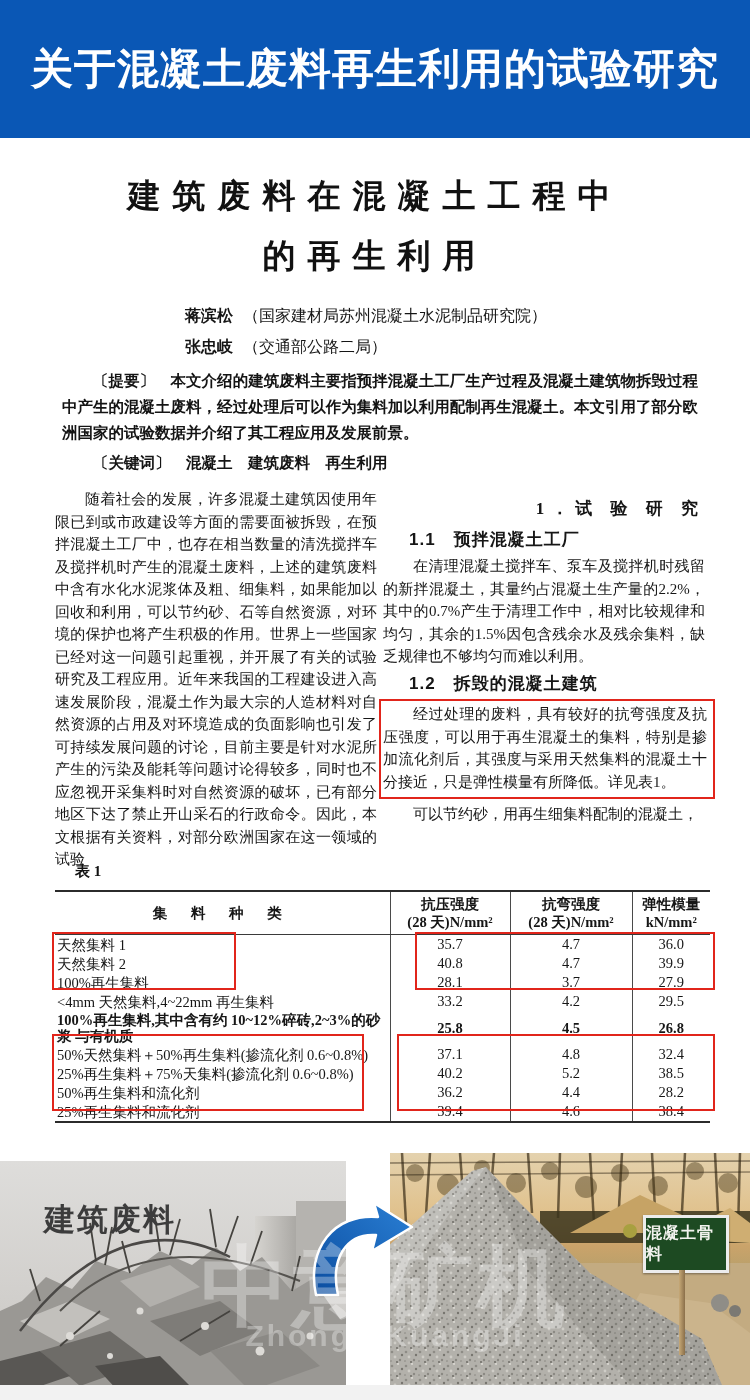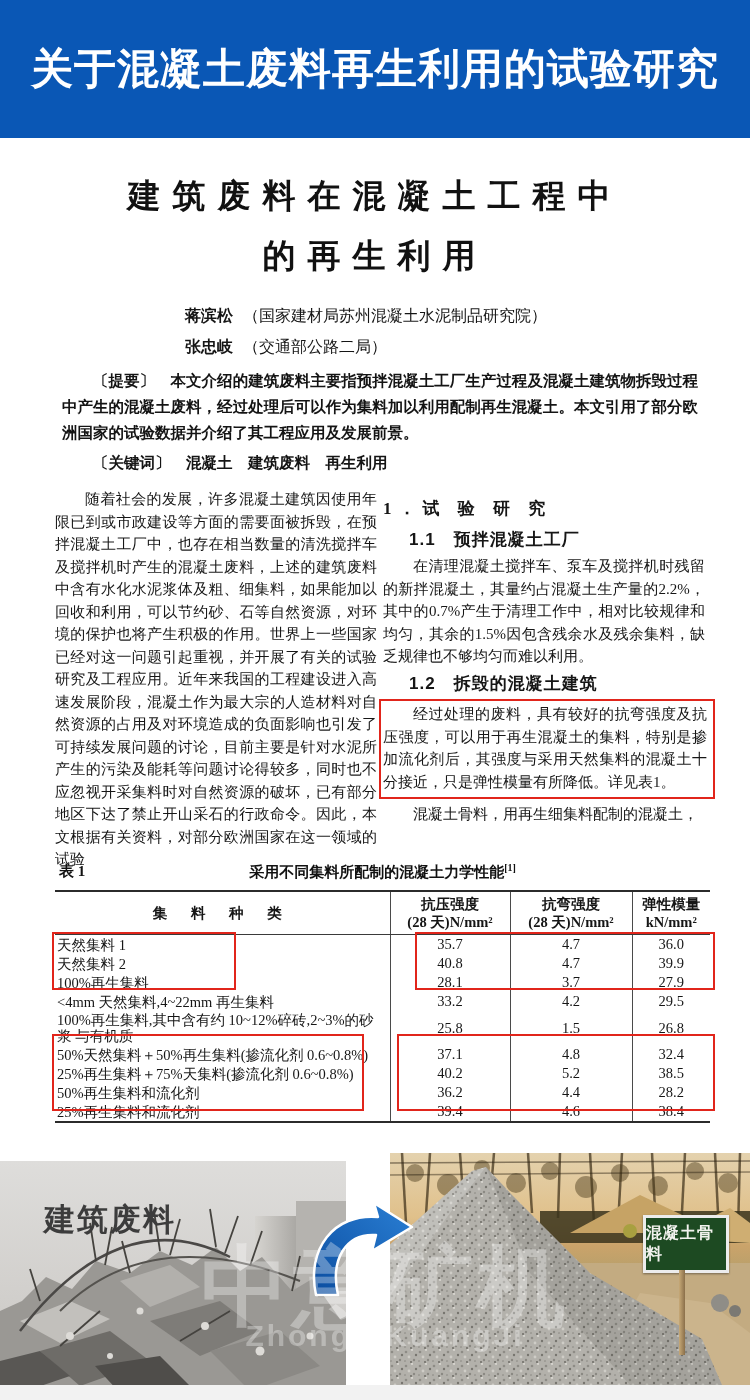--- a/index.html
+++ b/index.html
@@ -21,37 +21,37 @@
   .abstract{position:absolute;left:62px;top:230px;width:636px;
           font-family:"Liberation Sans","DejaVu Sans",sans-serif;font-weight:700;
           font-size:15.5px;line-height:26px;text-align:justify;color:#141414;}
   .abstract p{margin:0;text-indent:2em;}
   .keywords{margin-top:4px;text-indent:2em;}
   
   .columns{position:absolute;left:55px;top:350px;width:655px;height:366px;display:flex;gap:6px;}
   .col{width:322px;font-size:15px;line-height:22.5px;text-align:justify;color:#161616;}
   .col p{margin:0;}
   .indent{text-indent:2em;}
-  .sec-head{ text-align:left;font-size:17px;font-weight:600;letter-spacing:7px;margin:10px 0 8px 0;}
+  .sec-head{ text-align:right;font-size:17px;font-weight:600;letter-spacing:7px;margin:10px 0 8px 0;}
   .sub-head{font-family:"Liberation Sans","DejaVu Sans",sans-serif;font-weight:700;
           font-size:17px;margin:5px 0 4px 0;padding-left:26px;letter-spacing:1px;}
   .red-box{border:2.5px solid #e1251b;padding:2px 6px 4px 2px;margin:2px -10px 4px -4px;text-indent:2em;}
   
   .table-wrap{position:absolute;left:55px;top:724px;width:655px;}
   .tbl-caption{position:relative;height:28px;font-size:15px;font-weight:700;color:#111;}
-  .tbl-caption .cap-label{position:absolute;left:4px;top:0;}
+  .tbl-caption .cap-label{position:absolute;left:20px;top:0;}
   .tbl-caption .cap-title{position:absolute;left:0;width:100%;text-align:center;top:0;}
   table.data{width:655px;border-collapse:collapse;table-layout:fixed;font-size:14.5px;color:#161616;
           border-top:2.5px solid #2b2b2b;border-bottom:2px solid #2b2b2b;}
   table.data th{font-weight:700;line-height:18px;padding:3px 0;border-bottom:1.5px solid #3a3a3a;vertical-align:middle;}
   th.cat{letter-spacing:10px;}
   .vline{border-left:1px solid #4a4a4a;}
   td.lbl{text-align:left;line-height:16px;padding:0 2px 0 2px;}
   td.num{text-align:center;}
-  tr.s{height:17px;} tr.d{height:34px;}
+  tr.s{height:17px;} tr.d{height:34px;font-weight:bold;}
   .ovr{position:absolute;border:2px solid #e1251b;pointer-events:none;}
   .ovrA{left:-3px;top:70px;width:180px;height:54px;}
   .ovrB{left:360px;top:70px;width:296px;height:54px;}
   .ovrC{left:-3px;top:172px;width:308px;height:73px;}
   .ovrD{left:342px;top:172px;width:314px;height:73px;}
   
   .photos{position:absolute;left:0;top:1153px;width:750px;height:232px;}
   .photo-left{position:absolute;left:0;top:8px;width:346px;height:232px;overflow:hidden;
           background:linear-gradient(180deg,#dedddb 0%,#d2d0cd 55%,#c6c4c1 100%);}
   .photo-right{position:absolute;left:390px;top:0;width:360px;height:232px;overflow:hidden;
@@ -99,28 +99,27 @@
     <div class="columns">
       <div class="col">
         <p class="indent">随着社会的发展，许多混凝土建筑因使用年限已到或市政建设等方面的需要面被拆毁，在预拌混凝土工厂中，也存在相当数量的清洗搅拌车及搅拌机时产生的混凝土废料，上述的建筑废料中含有水化水泥浆体及粗、细集料，如果能加以回收和利用，可以节约砂、石等自然资源，对环境的保护也将产生积极的作用。世界上一些国家已经对这一问题引起重视，并开展了有关的试验研究及工程应用。近年来我国的工程建设进入高速发展阶段，混凝土作为最大宗的人造材料对自然资源的占用及对环境造成的负面影响也引发了可持续发展问题的讨论，目前主要是针对水泥所产生的污染及能耗等问题讨论得较多，同时也不应忽视开采集料时对自然资源的破坏，已有部分地区下达了禁止开山采石的行政命令。因此，本文根据有关资料，对部分欧洲国家在这一领域的试验</p>
       </div>
       <div class="col">
         <div class="sec-head">1．试 验 研 究</div>
         <div class="sub-head">1.1　预拌混凝土工厂</div>
         <p class="indent">在清理混凝土搅拌车、泵车及搅拌机时残留的新拌混凝土，其量约占混凝土生产量的2.2%，其中的0.7%产生于清理工作中，相对比较规律和均匀，其余的1.5%因包含残余水及残余集料，缺乏规律也不够均匀而难以利用。</p>
         <div class="sub-head">1.2　拆毁的混凝土建筑</div>
         <div class="red-box">经过处理的废料，具有较好的抗弯强度及抗压强度，可以用于再生混凝土的集料，特别是掺加流化剂后，其强度与采用天然集料的混凝土十分接近，只是弹性模量有所降低。详见表1。</div>
-        <p class="indent">混凝土骨料，用再生细集料配制的混凝土，</p>
+        <p class="indent">可以节约砂，用再生细集料配制的混凝土，</p>
       </div>
     </div>
 
     <div class="table-wrap">
       <div class="tbl-caption">
         <span class="cap-label">表 1</span>
-        <span class="cap-title"><span>采用不同集料所配制的混凝土力学性能</span><sup>[1]</sup></span>
       </div>
       <table class="data">
         <colgroup>
             <col style="width:335px">
             <col style="width:120px">
             <col style="width:122px">
             <col style="width:78px">
           </colgroup>
         <thead>
           <tr>
@@ -160,21 +159,21 @@
             </tr>
           <tr class="s">
               <td class="lbl">&lt;4mm 天然集料,4~22mm 再生集料</td>
               <td class="num vline">33.2</td>
               <td class="num vline">4.2</td>
               <td class="num vline">29.5</td>
             </tr>
           <tr class="d">
               <td class="lbl">100%再生集料,其中含有约 10~12%碎砖,2~3%的砂浆 与有机质</td>
               <td class="num vline">25.8</td>
-              <td class="num vline">1.5</td>
+              <td class="num vline">4.5</td>
               <td class="num vline">26.8</td>
             </tr>
           <tr class="s">
               <td class="lbl">50%天然集料＋50%再生集料(掺流化剂 0.6~0.8%)</td>
               <td class="num vline">37.1</td>
               <td class="num vline">4.8</td>
               <td class="num vline">32.4</td>
             </tr>
           <tr class="s">
               <td class="lbl">25%再生集料＋75%天集料(掺流化剂 0.6~0.8%)</td>

